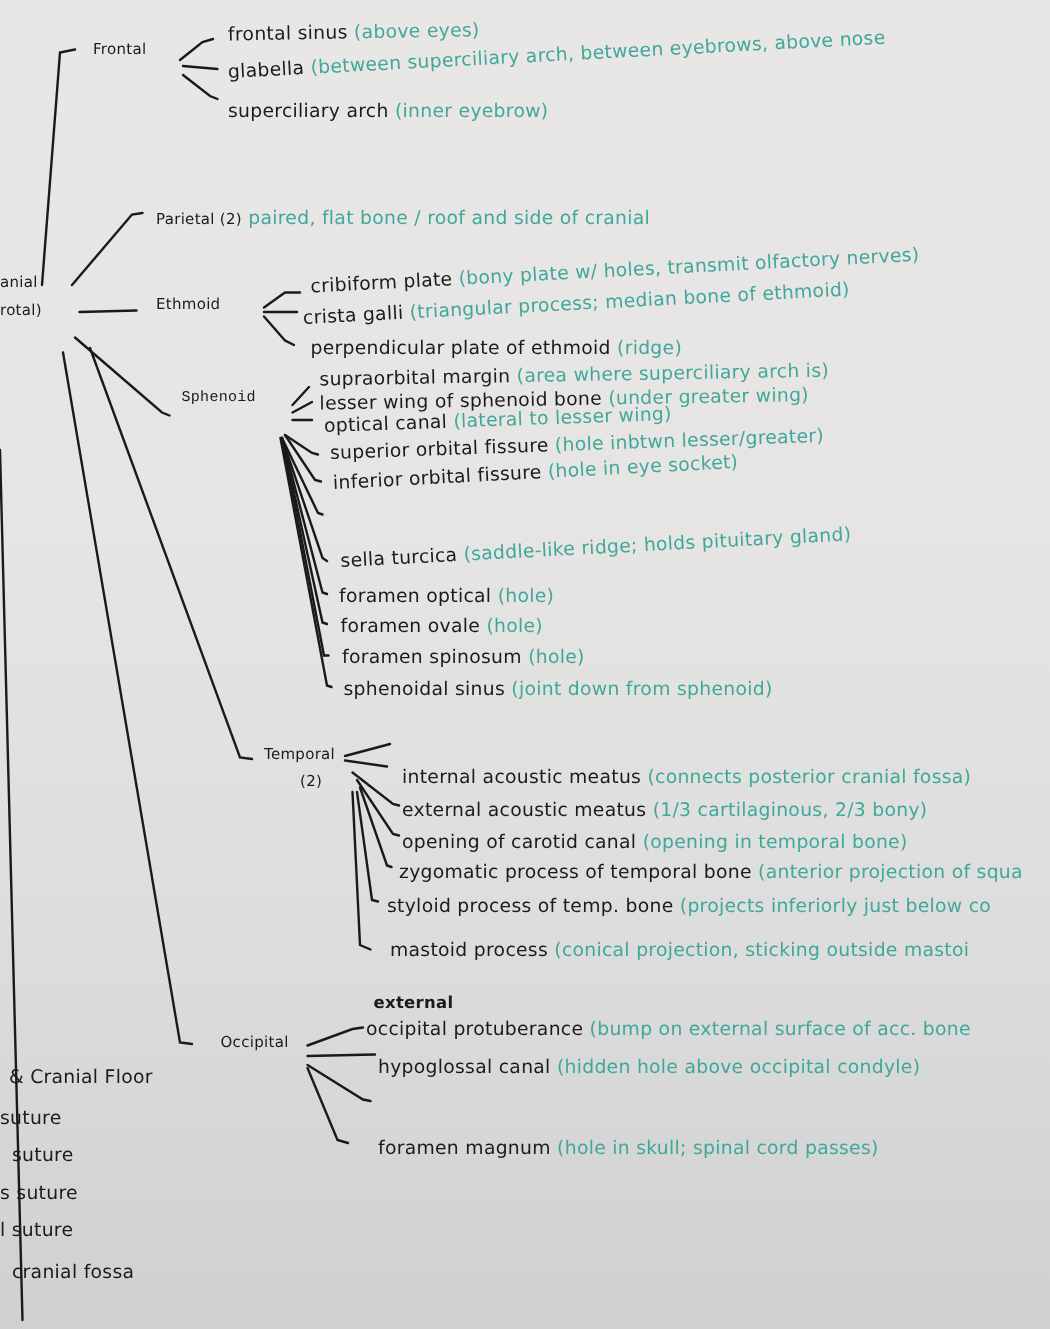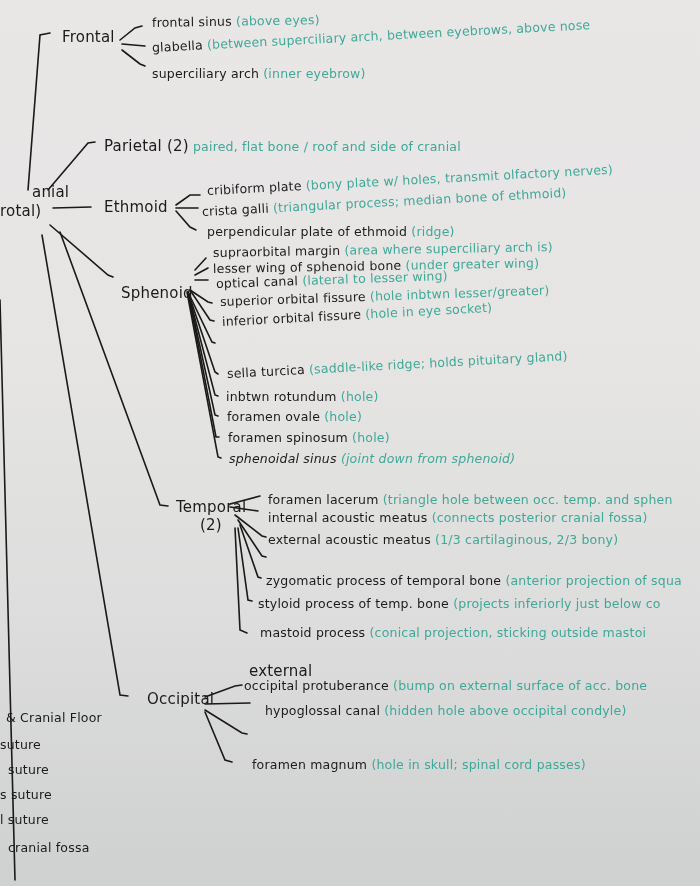--- a/index.html
+++ b/index.html
@@ -6,21 +6,21 @@
   body {
     width:700px; height:886px; overflow:hidden; position:relative;
     background: linear-gradient(180deg, #e9e6e6 0%, #e6e5e4 40%, #dcdddc 70%, #cfd0d0 100%);
     font-family: "DejaVu Sans", sans-serif;
   }
   .stage { position:absolute; left:0; top:0; width:700px; height:886px; }
   svg.lines { position:absolute; left:0; top:0; width:700px; height:886px; }
   svg.lines path, svg.lines line { stroke:#1a1a1a; stroke-width:1.6; fill:none; stroke-linecap:round; }
   .t { position:absolute; white-space:nowrap; font-size:12.5px; color:#1b1b1b; letter-spacing:0.2px; }
   .t .g { color:#3fa898; }
-  .node { font-size:15px; }
+  .node { font-size:10px; }
   .rot1 { transform:rotate(-3deg); transform-origin:left center; }
   .rot2 { transform:rotate(-2deg); transform-origin:left center; }
   .rot3 { transform:rotate(-1deg); transform-origin:left center; }
 </style>
 </head>
 <body>
 
 <div class="stage">
 
   <svg class="lines" viewBox="0 0 700 886">
@@ -66,21 +66,21 @@
     <path d="M42 235 L120 695 L128 696"></path>
 
     <path d="M205 697 L235 686 L242 685"></path>
     <path d="M205 704 L250 703"></path>
     <path d="M205 710 L242 733 L247 734"></path>
     <path d="M205 712 L225 760 L232 762"></path>
 
     <path d="M0 300 L15 880"></path>
   </svg>
 
-  <div class="t node" style="left:0;top:183px;margin-left:32px;">anial</div>
+  <div class="t node" style="left:0;top:183px;">anial</div>
   <div class="t node" style="left:0;top:202px;">rotal)</div>
 
   <div class="t node" style="left:62px;top:28px;">Frontal</div>
   <div class="t rot3" style="left:152px;top:15px;">
     <span>frontal sinus</span>
     <span class="g">(above eyes)</span>
   </div>
   <div class="t rot1" style="left:152px;top:40px;">
     <span>glabella</span>
     <span class="g">(between superciliary arch, between eyebrows, above nose</span>
@@ -102,21 +102,21 @@
   </div>
   <div class="t rot1" style="left:202px;top:204px;">
     <span>crista galli</span>
     <span class="g">(triangular process; median bone of ethmoid)</span>
   </div>
   <div class="t" style="left:207px;top:224px;">
     <span>perpendicular plate of ethmoid</span>
     <span class="g">(ridge)</span>
   </div>
 
-  <div class="t node" style="left:121px;top:284px;">Sphenoid</div>
+  <div class="t node" style="left:121px;top:260px;font-family:Liberation Mono, monospace;">Sphenoid</div>
   <div class="t rot3" style="left:213px;top:245px;">
     <span>supraorbital margin</span>
     <span class="g">(area where superciliary arch is)</span>
   </div>
   <div class="t rot3" style="left:213px;top:261px;">
     <span>lesser wing of sphenoid bone</span>
     <span class="g">(under greater wing)</span>
   </div>
   <div class="t rot2" style="left:216px;top:276px;">
     <span>optical canal</span>
@@ -128,70 +128,70 @@
   </div>
   <div class="t rot1" style="left:222px;top:314px;">
     <span>inferior orbital fissure</span>
     <span class="g">(hole in eye socket)</span>
   </div>
   <div class="t rot1" style="left:227px;top:366px;">
     <span>sella turcica</span>
     <span class="g">(saddle-like ridge; holds pituitary gland)</span>
   </div>
   <div class="t" style="left:226px;top:389px;">
-    <span>inbtwn rotundum</span>
+    <span>foramen optical</span>
     <span class="g">(hole)</span>
   </div>
   <div class="t" style="left:227px;top:409px;">
     <span>foramen ovale</span>
     <span class="g">(hole)</span>
   </div>
   <div class="t" style="left:228px;top:430px;">
     <span>foramen spinosum</span>
     <span class="g">(hole)</span>
   </div>
-  <div class="t" style="left:229px;top:451px;font-style:italic;">
+  <div class="t" style="left:229px;top:451px;">
     <span>sphenoidal sinus</span>
     <span class="g">(joint down from sphenoid)</span>
   </div>
 
   <div class="t node" style="left:176px;top:498px;">Temporal</div>
   <div class="t node" style="left:200px;top:516px;">(2)</div>
-  <div class="t" style="left:268px;top:492px;">
-    <span>foramen lacerum</span>
-    <span class="g">(triangle hole between occ. temp. and sphen</span>
-  </div>
   <div class="t" style="left:268px;top:510px;">
     <span>internal acoustic meatus</span>
     <span class="g">(connects posterior cranial fossa)</span>
   </div>
   <div class="t" style="left:268px;top:532px;">
     <span>external acoustic meatus</span>
     <span class="g">(1/3 cartilaginous, 2/3 bony)</span>
   </div>
+  <div class="t" style="left:268px;top:553px;">
+    <span>opening of carotid canal</span>
+    <span class="g">(opening in temporal bone)</span>
+  </div>
   <div class="t" style="left:266px;top:573px;">
     <span>zygomatic process of temporal bone</span>
     <span class="g">(anterior projection of squa</span>
   </div>
   <div class="t" style="left:258px;top:596px;">
     <span>styloid process of temp. bone</span>
     <span class="g">(projects inferiorly just below co</span>
   </div>
   <div class="t" style="left:260px;top:625px;">
     <span>mastoid process</span>
     <span class="g">(conical projection, sticking outside mastoi</span>
   </div>
 
   <div class="t node" style="left:147px;top:690px;">Occipital</div>
-  <div class="t" style="left:249px;top:662px;font-size:15px;">external</div>
+  <div class="t" style="left:249px;top:662px;font-size:11px;font-weight:bold;">external</div>
   <div class="t" style="left:244px;top:678px;">
     <span>occipital protuberance</span>
     <span class="g">(bump on external surface of acc. bone</span>
   </div>
-  <div class="t" style="left:252px;top:703px;margin-left:13px;">
+  <div class="t" style="left:252px;top:703px;">
     <span>hypoglossal canal</span>
     <span class="g">(hidden hole above occipital condyle)</span>
   </div>
   <div class="t" style="left:252px;top:757px;">
     <span>foramen magnum</span>
     <span class="g">(hole in skull; spinal cord passes)</span>
   </div>
 
   <div class="t" style="left:6px;top:710px;">&amp; Cranial Floor</div>
   <div class="t" style="left:0px;top:737px;">suture</div>

